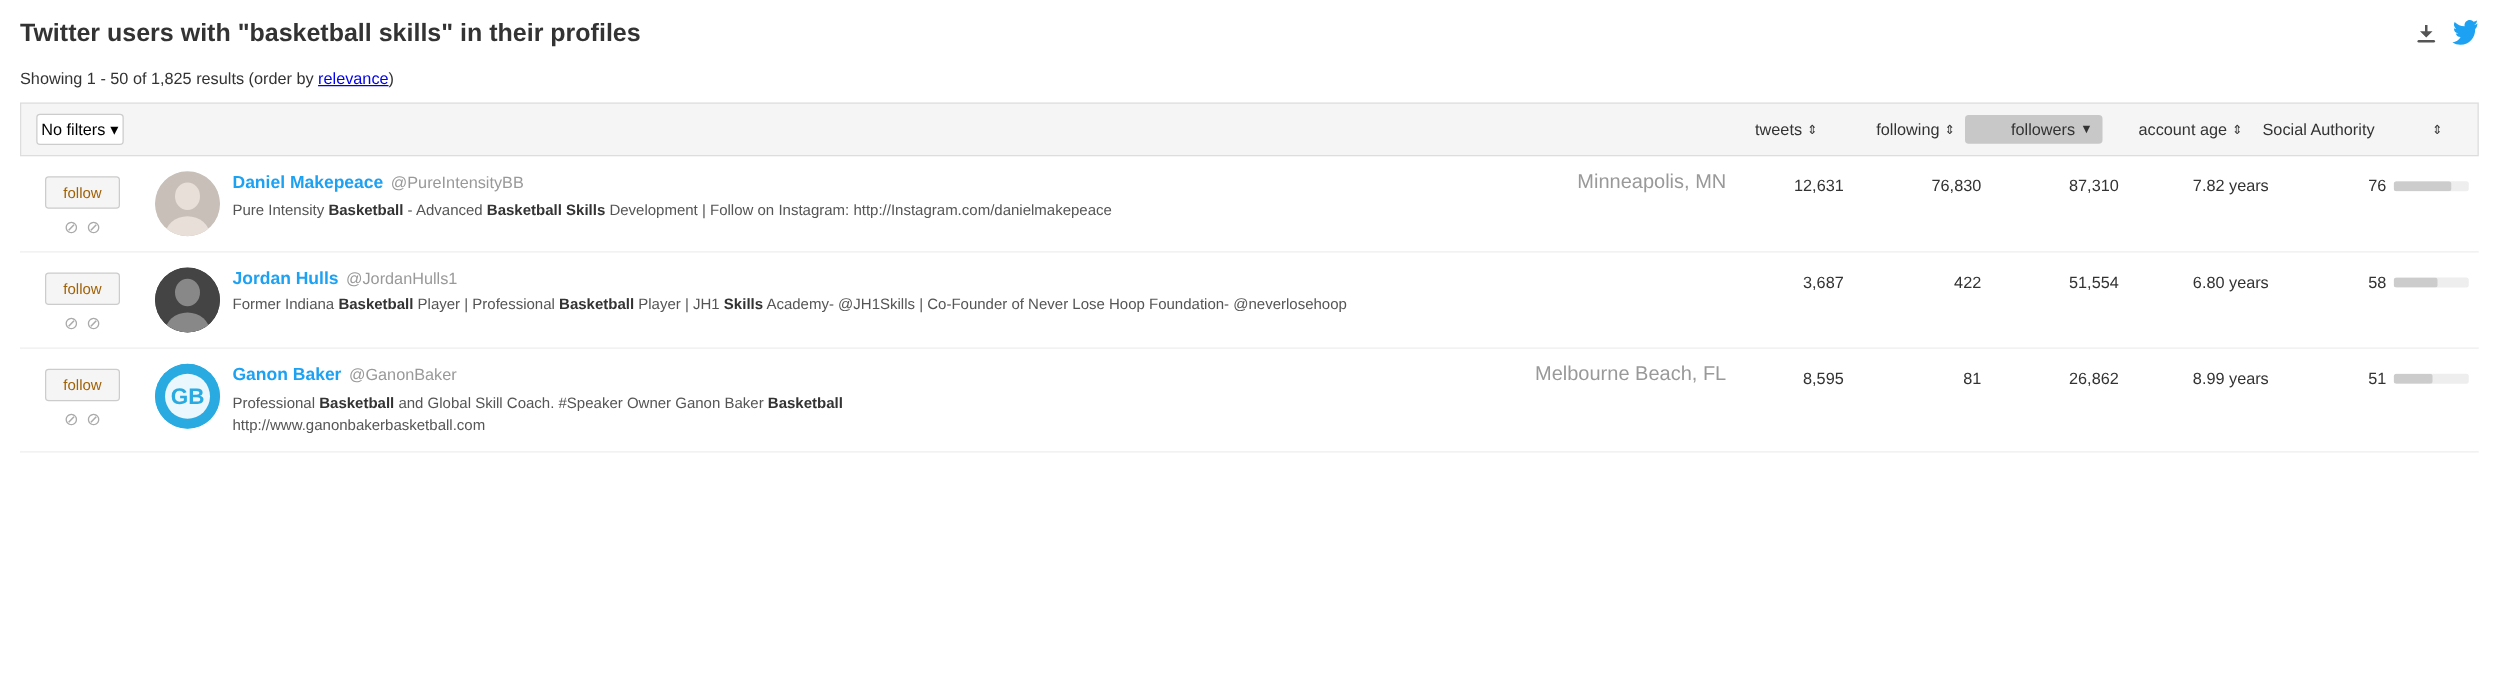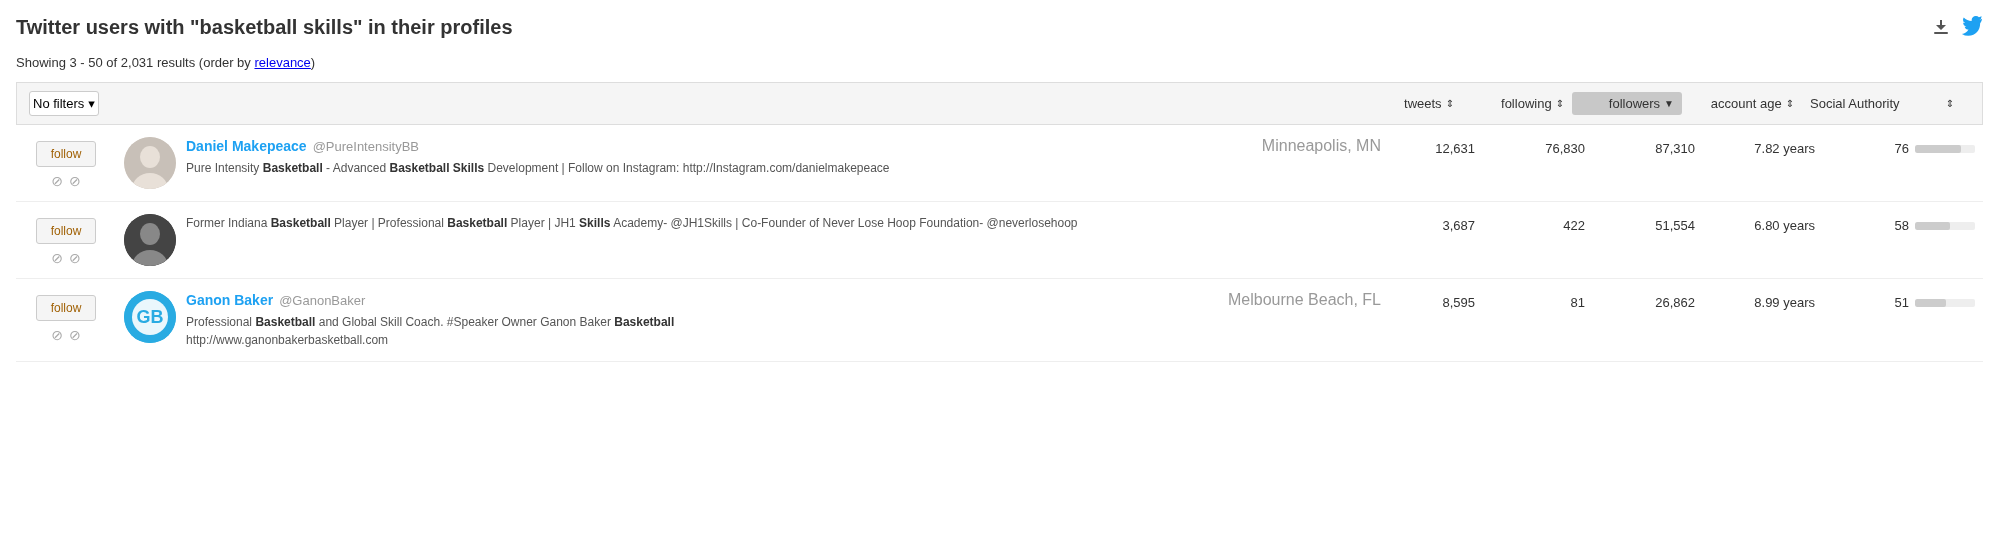--- a/index.html
+++ b/index.html
@@ -79,21 +79,21 @@
     <span class="icon-btn twitter-icon">
       <svg width="22" height="22" viewBox="0 0 24 24" fill="#1da1f2" xmlns="http://www.w3.org/2000/svg">
         <path d="M23 3a10.9 10.9 0 01-3.14 1.53A4.48 4.48 0 0022.43.36a9 9 0 01-2.88 1.1A4.52 4.52 0 0016.11 0c-2.5 0-4.52 2.03-4.52 4.53 0 .35.04.7.11 1.03A12.84 12.84 0 013 1.64a4.53 4.53 0 001.4 6.05 4.5 4.5 0 01-2.05-.57v.06a4.53 4.53 0 003.63 4.44 4.54 4.54 0 01-2.04.08 4.53 4.53 0 004.23 3.14A9.07 9.07 0 011 19.54a12.8 12.8 0 006.95 2.04c8.34 0 12.9-6.91 12.9-12.9 0-.2 0-.39-.02-.58A9.22 9.22 0 0023 3z"></path>
       </svg>
     </span>
   </div>
 </div>
 
 <div class="results-bar">
   <div>
-    <span>Showing 3 - 50 of 2,031 results (order by </span><a href="#">relevance</a><span>)</span>
+    <span>Showing 1 - 50 of 1,825 results (order by </span><a href="#">relevance</a><span>)</span>
   </div>
 </div>
 
 <div class="toolbar">
   <button class="filter-btn">
     <span>No filters</span>
     <span>▾</span>
   </button>
   <div style="flex:1"></div>
   <div class="th-cols">
@@ -174,20 +174,25 @@
     <div class="avatar-col">
       <div class="avatar av2">
         <svg viewBox="0 0 52 52" xmlns="http://www.w3.org/2000/svg" width="52" height="52">
           <rect width="52" height="52" fill="#444" rx="26"></rect>
           <ellipse cx="26" cy="20" rx="10" ry="11" fill="#888"></ellipse>
           <ellipse cx="26" cy="52" rx="18" ry="16" fill="#888"></ellipse>
         </svg>
       </div>
     </div>
     <div class="user-info">
+      <div class="user-header">
+        <span class="user-name">Jordan Hulls</span>
+        <span class="user-handle">@JordanHulls1</span>
+        <span class="user-location"></span>
+      </div>
       <div class="user-bio">
         Former Indiana <strong>Basketball</strong> Player | Professional <strong>Basketball</strong> Player | JH1 <strong>Skills</strong> Academy- @JH1Skills | Co-Founder of Never Lose Hoop Foundation- @neverlosehoop
       </div>
     </div>
     <div class="stats-col">
       <div class="stat col-tweets-val">3,687</div>
       <div class="stat col-following-val">422</div>
       <div class="stat col-followers-val">51,554</div>
       <div class="stat col-age-val">6.80 years</div>
       <div class="stat col-authority-val">

